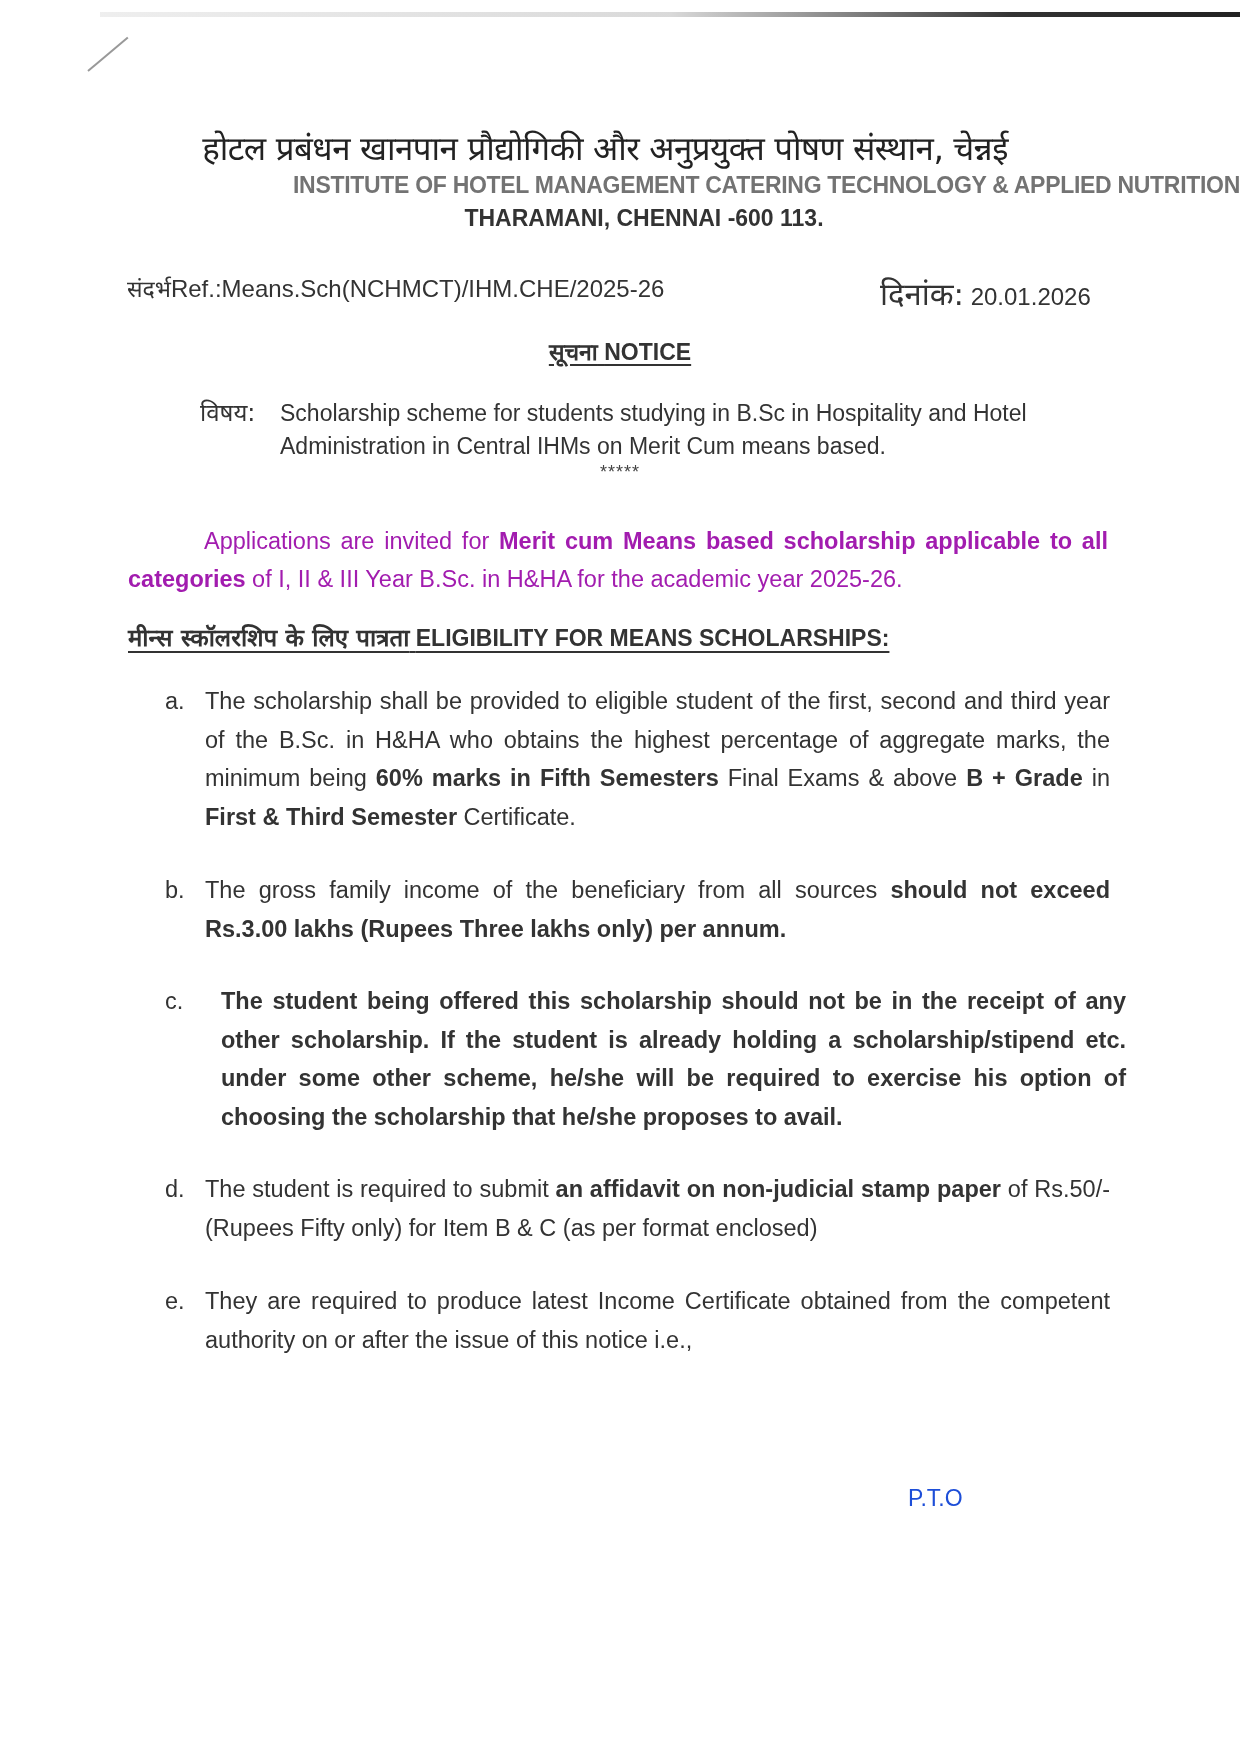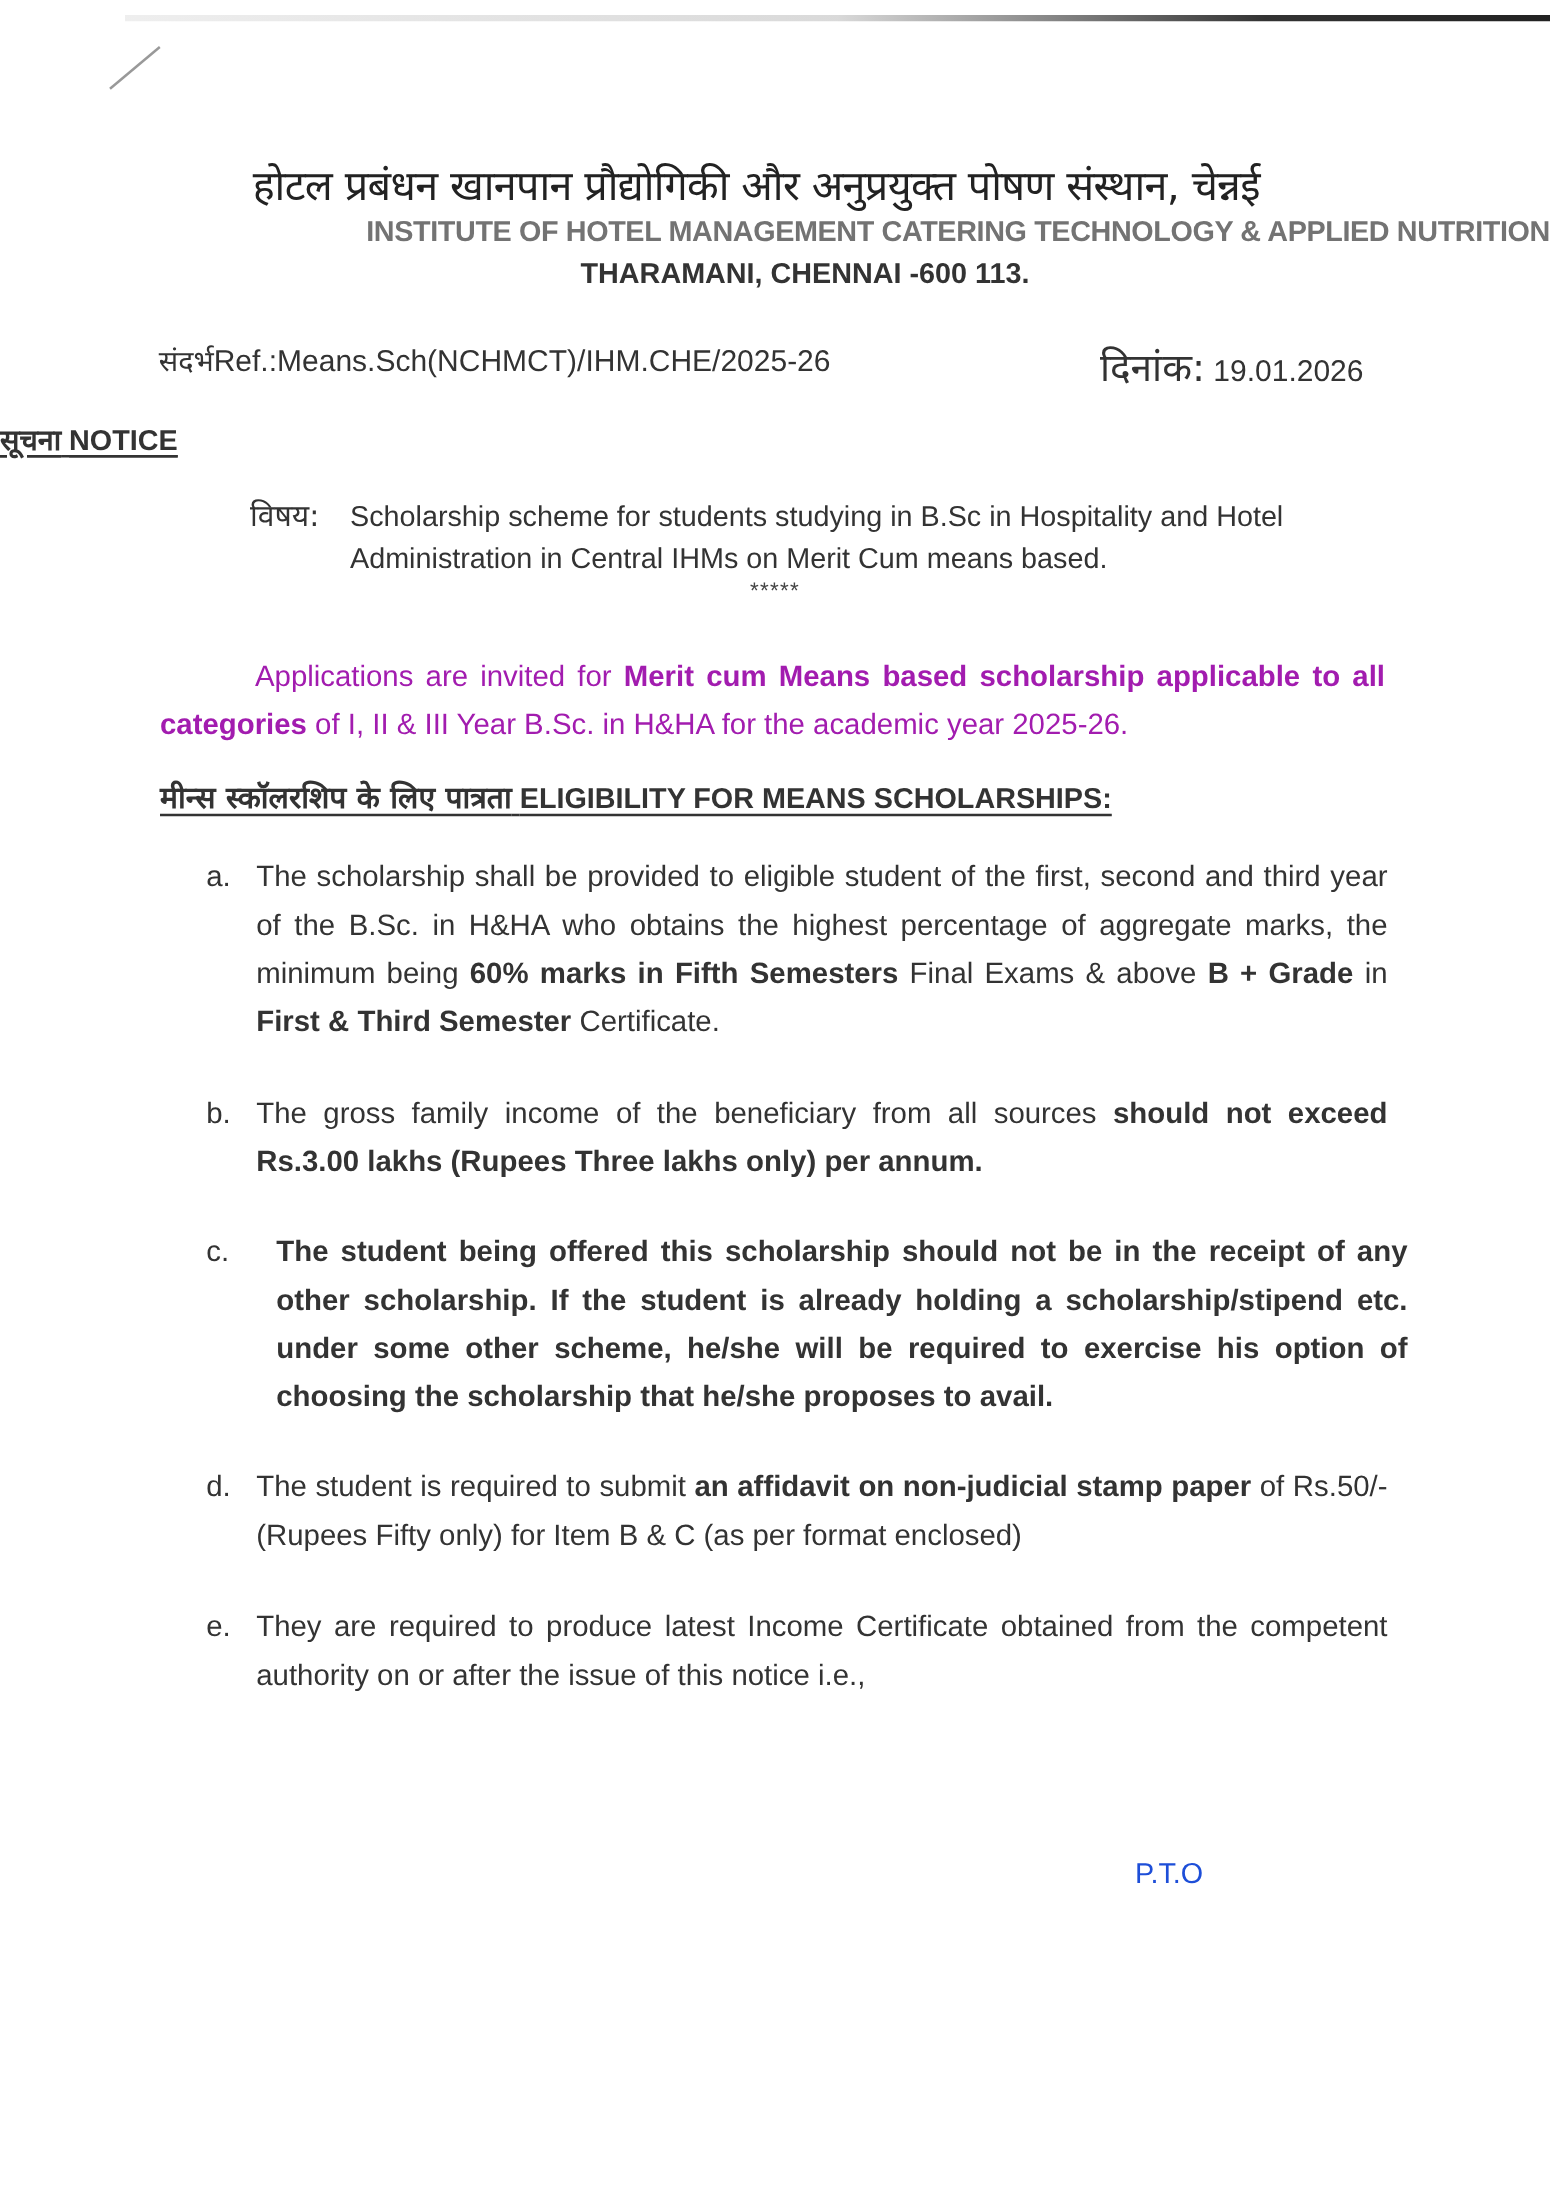--- a/index.html
+++ b/index.html
@@ -31,21 +31,21 @@
     }
     .ref {
       position: absolute; top: 272px; left: 127px; font-size: 24px; color: #333;
     }
     .ref .hi { font-family: "DejaVu Sans", sans-serif; font-size: 23px; }
     .date {
       position: absolute; top: 272px; left: 880px; font-size: 24px; color: #333;
     }
     .date .hi { font-family: "DejaVu Sans", sans-serif; font-size: 31px; margin-top: 48px; }
     .notice {
-      position: absolute; top: 335px; left: 0; width: 1240px; 
+      position: absolute; top: 335px; left: 0; width: 1240px; text-align: center;
       font-size: 23px; font-weight: bold; color: #333;
     }
     .notice span { text-decoration: underline; text-underline-offset: 4px; }
     .subject {
       position: absolute; top: 397px; left: 200px; width: 900px; font-size: 23px;
       color: #333; line-height: 33px;
     }
     .subject .label { position: absolute; left: 0; top: 0; font-family: "DejaVu Sans", sans-serif; font-size: 24px; }
     .subject .text { position: absolute; left: 80px; top: 0; width: 820px; }
     .stars {
@@ -84,21 +84,21 @@
 <div class="pen-mark"></div>
 
 <div class="title-hi">होटल प्रबंधन खानपान प्रौद्योगिकी और अनुप्रयुक्त पोषण संस्थान, चेन्नई</div>
 <div class="title-en">INSTITUTE OF HOTEL MANAGEMENT CATERING TECHNOLOGY &amp; APPLIED NUTRITION</div>
 <div class="title-addr">THARAMANI, CHENNAI -600 113.</div>
 
 <div class="ref">
   <span class="hi">संदर्भ</span><span>Ref.:Means.Sch(NCHMCT)/IHM.CHE/2025-26</span>
 </div>
 <div class="date">
-  <span class="hi">दिनांक:</span> <span>19.01.2026</span>
+  <span class="hi">दिनांक:</span> <span>20.01.2026</span>
 </div>
 
 <div class="notice">
   <span><span style="font-family:'DejaVu Sans',sans-serif;">सूचना</span> <span>NOTICE</span></span>
 </div>
 
 <div class="subject">
   <span class="label">विषय:</span>
   <span class="text">Scholarship scheme for students studying in B.Sc in Hospitality and Hotel Administration in Central IHMs on Merit Cum means based.</span>
 </div>

